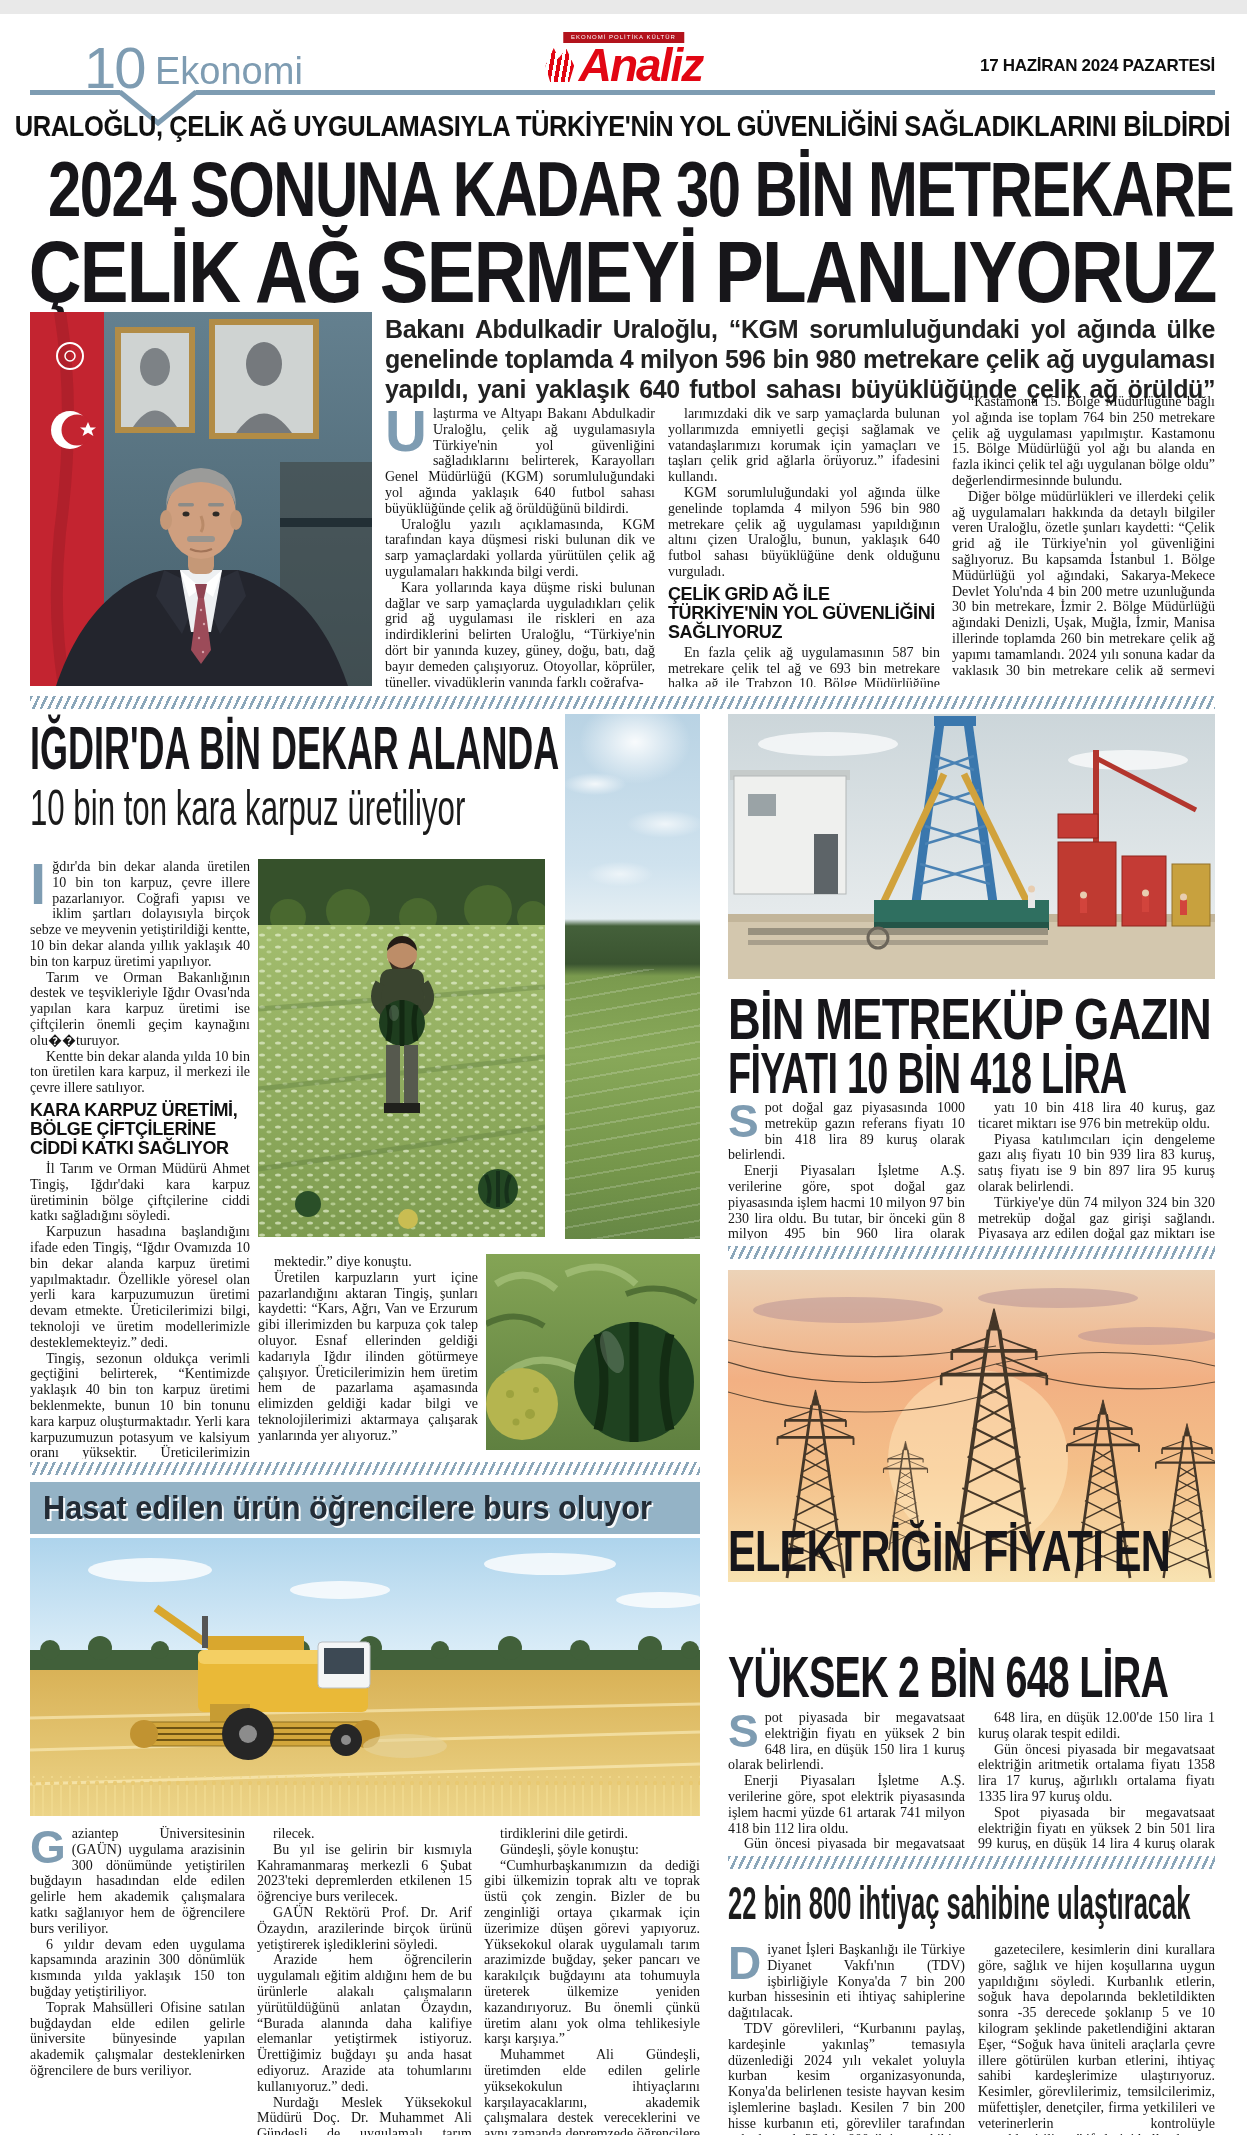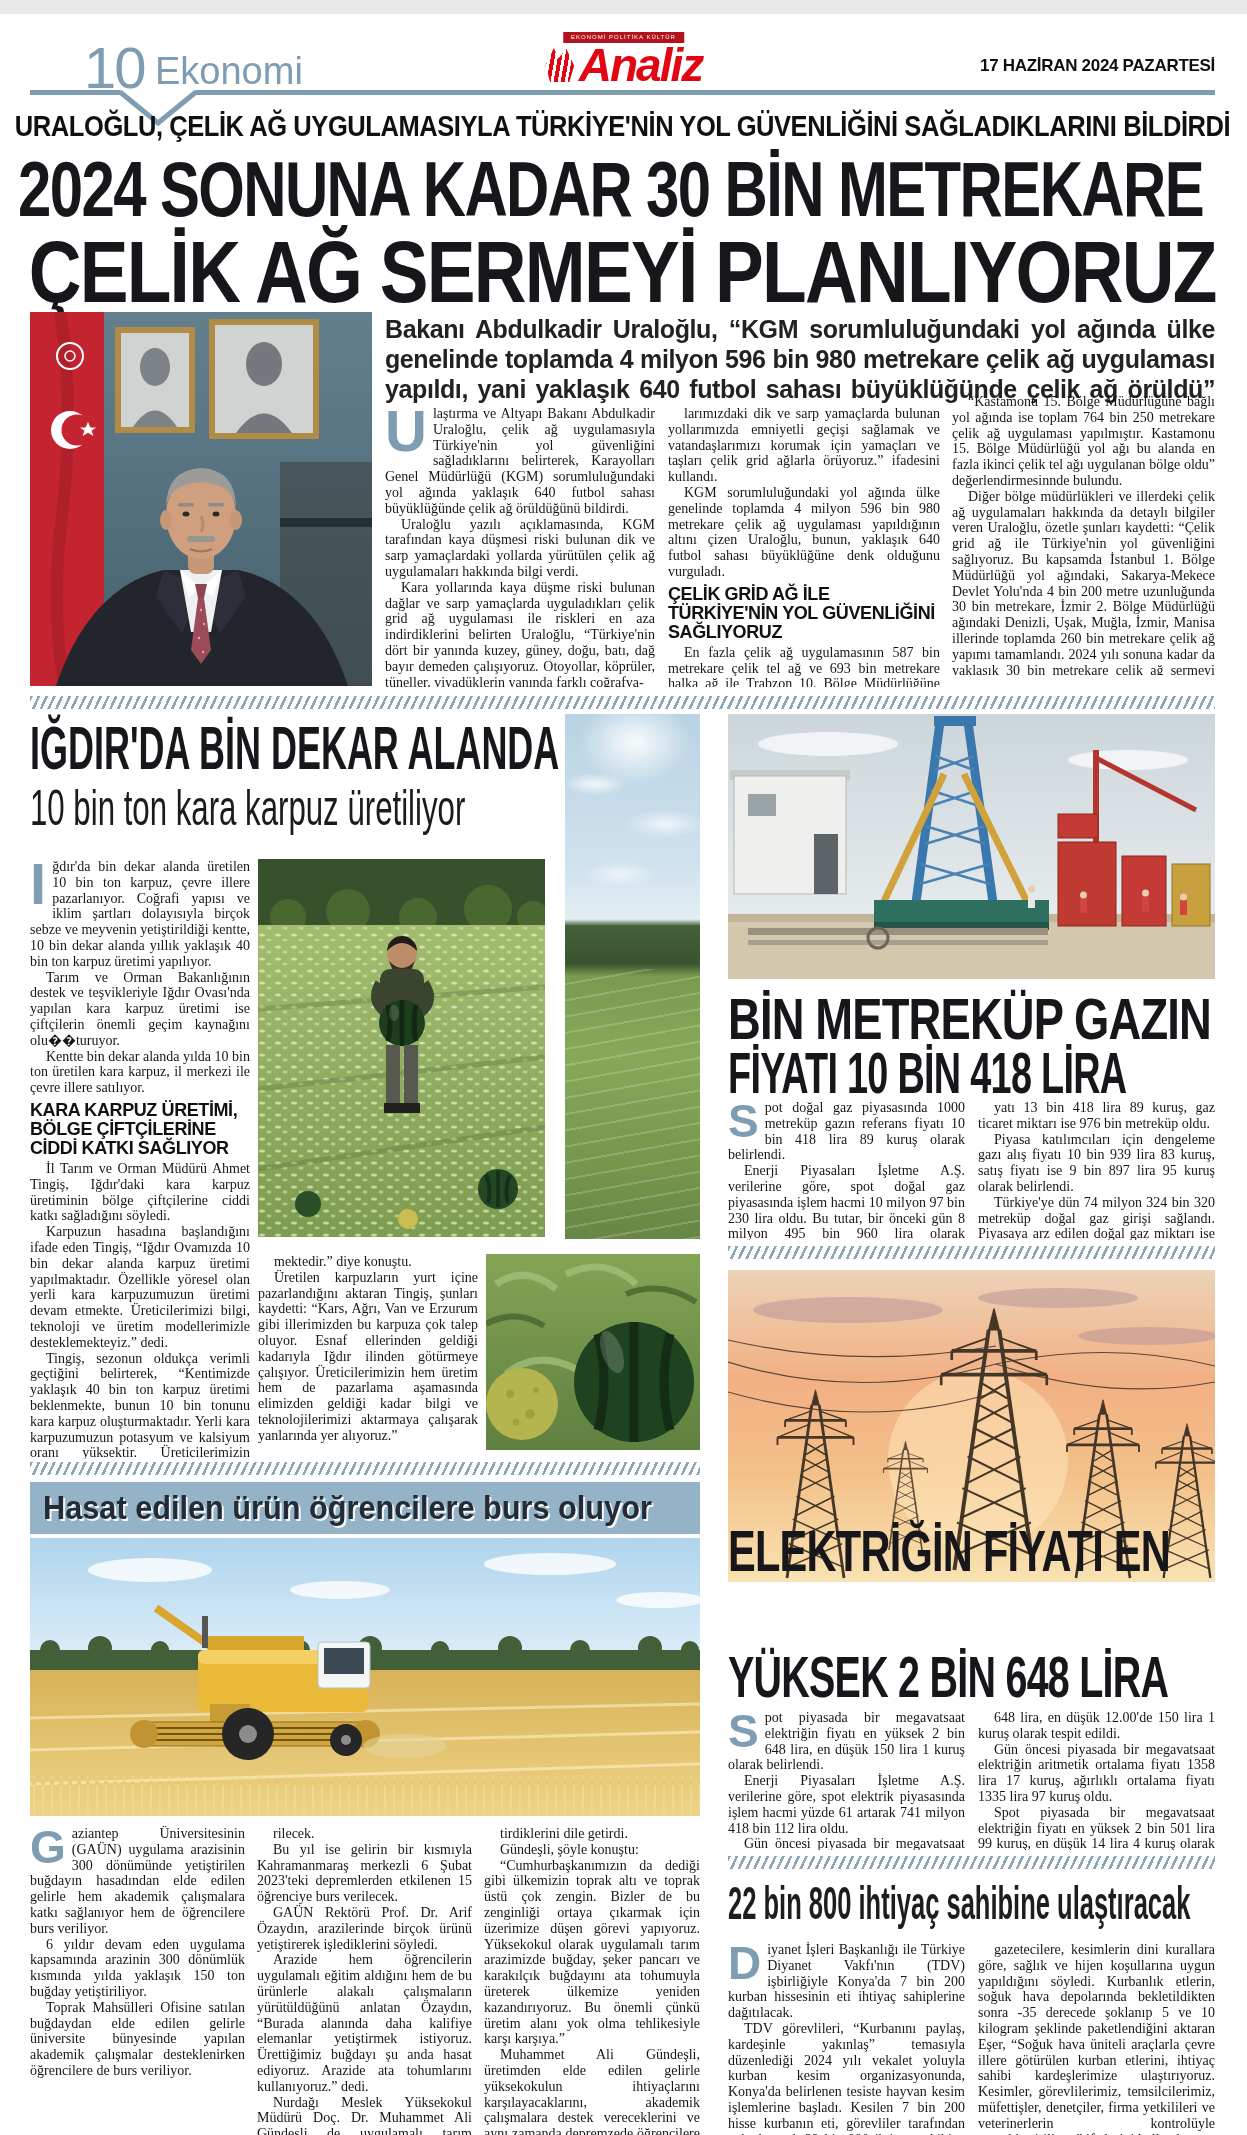--- a/index.html
+++ b/index.html
@@ -78,21 +78,21 @@
 
   <div class="abs toprule" style="left:30px;top:76px;width:1185px;"></div>
   <svg class="abs" style="left:118px;top:76px;" width="80" height="38">
     <path d="M2,0 H78 L42,34 Z" fill="#ffffff"></path>
     <path d="M2,2 L40,33 L78,2" stroke="#7e9cb2" stroke-width="5" fill="none"></path>
   </svg>
 
   <div class="hlwrap" style="left:30px;top:96px;width:1185px;">
     <span class="cx kicker" style="transform:scale(0.88,1);">URALOĞLU, ÇELİK AĞ UYGULAMASIYLA TÜRKİYE'NİN YOL GÜVENLİĞİNİ SAĞLADIKLARINI BİLDİRDİ</span>
   </div>
-  <div class="hlwrap" style="left:18px;top:132px;width:1185px;">
+  <div class="hlwrap" style="left:48px;top:132px;width:1185px;">
     <span class="cx hl-xl" style="transform:scale(0.81,1.06);">2024 SONUNA KADAR 30 BİN METREKARE</span>
   </div>
   <div class="hlwrap" style="left:30px;top:210px;width:1185px;">
     <span class="cx hl-xl2" style="transform:scale(0.87,1.04);">ÇELİK AĞ SERMEYİ PLANLIYORUZ</span>
   </div>
 
   <div class="abs standfirst" style="left:385px;top:300px;width:830px;height:92px;">Bakanı Abdulkadir Uraloğlu, “KGM sorumluluğundaki yol ağında ülke genelinde toplamda 4 milyon 596 bin 980 metrekare çelik ağ uygulaması yapıldı, yani yaklaşık 640 futbol sahası büyüklüğünde çelik ağ örüldü” dedi</div>
 
   <div class="photo" style="left:30px;top:298px;width:342px;height:374px;">
     <svg width="342" height="374" viewBox="0 0 342 374">
@@ -354,21 +354,21 @@
   </div>
 
   <div class="bodycol" style="left:728px;top:1086px;width:237px;height:140px;">
     <p class="first"><span class="dropcap dc">S</span><span>pot doğal gaz piyasasında 1000 metreküp gazın referans fiyatı 10 bin 418 lira 89 kuruş olarak belirlendi.</span></p>
     <div>
         <p>Enerji Piyasaları İşletme A.Ş. verilerine göre, spot doğal gaz piyasasında işlem hacmi 10 milyon 97 bin 230 lira oldu. Bu tutar, bir önceki gün 8 milyon 495 bin 960 lira olarak açıklanmıştı. Spot doğal gaz piyasasında dün 1000 metreküp doğal gazın referans fi-</p>
       </div>
   </div>
   <div class="bodycol" style="left:978px;top:1086px;width:237px;height:140px;">
     <div>
-        <p>yatı 13 bin 418 lira 89 kuruş, gaz ticaret miktarı ise 976 bin metreküp oldu.</p>
+        <p>yatı 10 bin 418 lira 40 kuruş, gaz ticaret miktarı ise 976 bin metreküp oldu.</p>
         <p>Piyasa katılımcıları için dengeleme gazı alış fiyatı 10 bin 939 lira 83 kuruş, satış fiyatı ise 9 bin 897 lira 95 kuruş olarak belirlendi.</p>
         <p>Türkiye'ye dün 74 milyon 324 bin 320 metreküp doğal gaz girişi sağlandı. Piyasaya arz edilen doğal gaz miktarı ise 73 milyon 781 bin 147metreküp olarak kayıtlara geçti.</p>
       </div>
   </div>
 
   <div class="hatch" style="left:728px;top:1232px;width:487px;"></div>
 
   <div class="photo" style="left:728px;top:1256px;width:487px;height:312px;">
     <svg width="487" height="312" viewBox="0 0 487 312">
       <defs>

